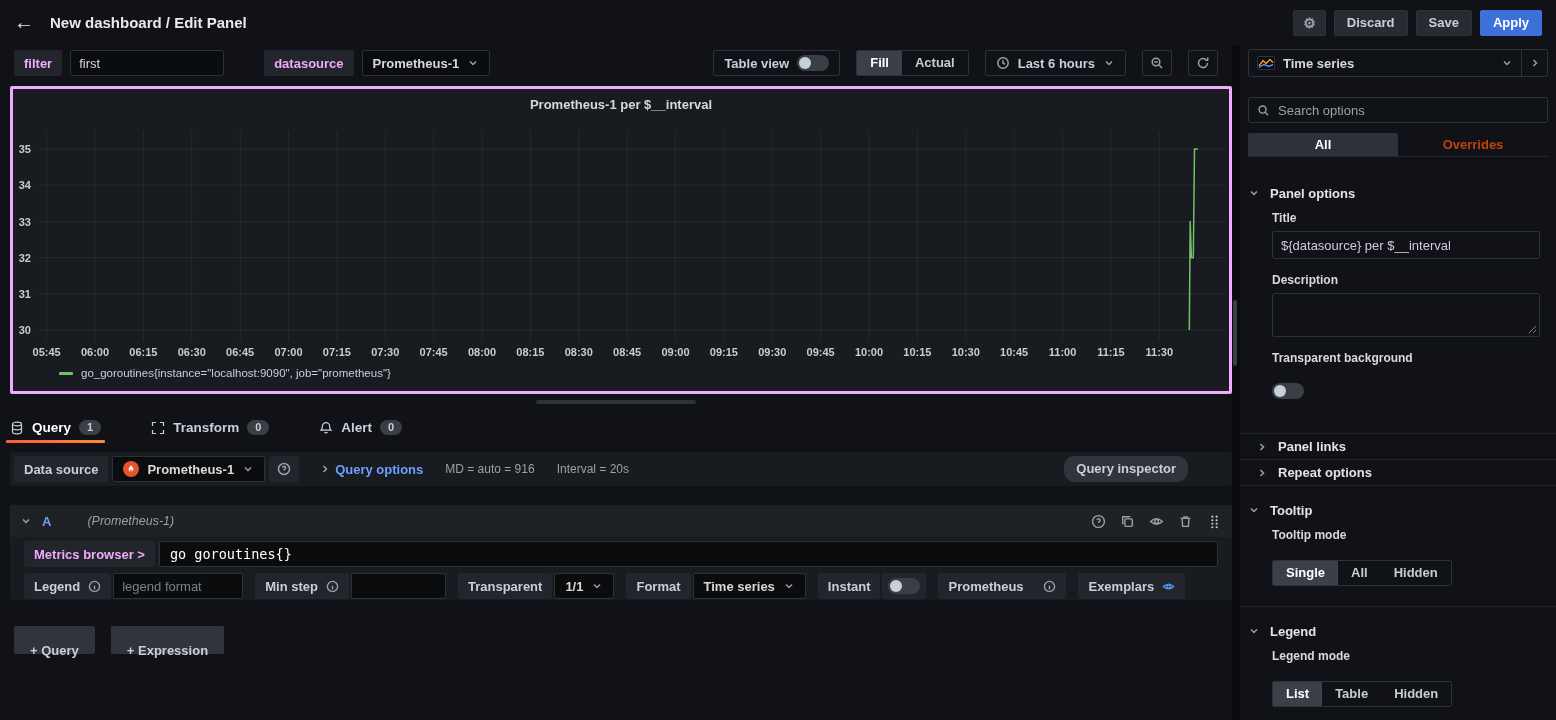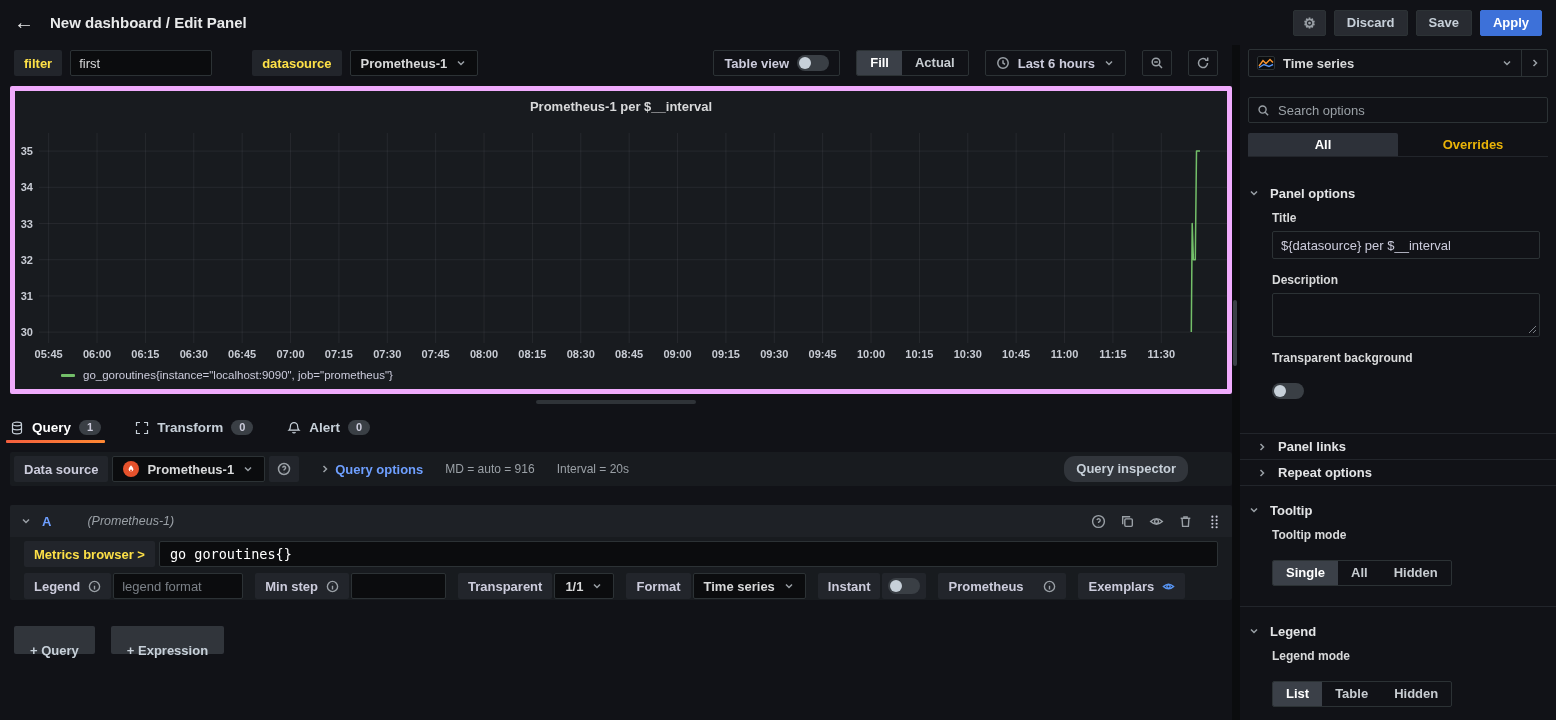--- a/index.html
+++ b/index.html
@@ -16,21 +16,21 @@
   .hbtn { height:26px; padding:0 12px; background:#282b31; border:1px solid #2c3235;
     border-radius:2px; color:#c7d0d9; font-size:13px; font-weight:600; line-height:24px; cursor:pointer; }
   .hbtn.icon { padding:0 9px; color:#9aa0a6; font-size:14px; }
   .hbtn.primary { background:#3d71d9; border-color:#3d71d9; color:#fff; }
 
   
   #toolbar { position:absolute; left:0; top:45px; width:1232px; height:36px;
     display:flex; align-items:center; padding:0 14px; gap:8px; }
   .chip { height:26px; display:inline-flex; align-items:center; padding:0 10px;
     background:#22252b; border-radius:2px; font-size:13px; font-weight:600; color:#ccccdc; }
-  .chip.link { color:#fde047; }
+  .chip.link { color:#f0abfc; }
   .inp { height:26px; background:#0b0c0e; border:1px solid #2c3235; border-radius:2px;
     color:#d8d9da; font-size:13px; padding:0 8px; font-family:"Liberation Sans",sans-serif; }
   .inp::placeholder { color:#7b8087; }
   .dd { height:26px; background:#0b0c0e; border:1px solid #2c3235; border-radius:2px;
     display:inline-flex; align-items:center; gap:8px; padding:0 10px; font-size:13px;
     font-weight:600; color:#d8d9da; cursor:pointer; }
   .ic { width:12px; height:12px; stroke:#9aa0a6; fill:none; stroke-width:1.5; flex:none; }
   #toolbar-right { margin-left:auto; display:flex; align-items:center; gap:16px; }
   .bordered-group { height:26px; border:1px solid #2c3235; border-radius:2px;
     display:inline-flex; align-items:center; padding:0 10px; gap:8px; font-size:13px;
@@ -39,31 +39,31 @@
   .toggle .knob { position:absolute; left:2px; top:2px; width:12px; height:12px; border-radius:50%; background:#c7d0d9; }
   .seg { display:inline-flex; border:1px solid #2c3235; border-radius:2px; background:#111217; overflow:hidden; }
   .seg .opt { padding:0 13px; height:24px; line-height:24px; font-size:13px; font-weight:600;
     color:#c7ccd1; cursor:pointer; white-space:nowrap; }
   .seg .opt.active { background:#3b4048; color:#fff; }
   .sq-btn { width:30px; height:26px; border:1px solid #2c3235; border-radius:2px;
     display:inline-flex; align-items:center; justify-content:center; cursor:pointer; background:#111217; }
 
   
   #chart-panel { position:absolute; left:10px; top:86px; width:1222px; height:308px;
-    background:#181b1f; border:5px solid #f0abfc; border-radius:2px; }
+    background:#181b1f; border:3px solid #f0abfc; border-radius:2px; }
   #chart-title { text-align:center; font-size:13px; font-weight:600; color:#d8d9da; padding-top:8px; height:36px; }
   #chart-svg { display:block; }
   #chart-legend { display:flex; align-items:center; gap:8px; padding-left:46px; margin-top:2px; }
   .legend-dash { width:14px; height:3px; border-radius:1px; background:#73bf69; }
   #chart-legend span { font-size:11.5px; color:#ccccdc; }
   #resize-pill { position:absolute; left:536px; top:400px; width:160px; height:4px;
     border-radius:2px; background:#2f3338; cursor:row-resize; }
 
   
-  #query-tabs { position:absolute; left:10px; top:413px; display:flex; align-items:flex-end; gap:34px; height:30px; }
+  #query-tabs { position:absolute; left:10px; top:413px; display:flex; align-items:flex-end; gap:50px; height:30px; }
   .qtab { display:flex; align-items:center; gap:8px; padding-bottom:8px; cursor:pointer; position:relative; }
   .qtab .lbl { font-size:13.5px; font-weight:600; color:#c7d0d9; }
   .qtab.active .lbl { color:#fff; }
   .count-pill { background:#3a3f45; color:#ccccdc; font-size:11px; font-weight:600;
     border-radius:9px; padding:2px 8px; line-height:1; }
   .qtab.active::after { content:""; position:absolute; left:-4px; right:-4px; bottom:0; height:3px;
     background:linear-gradient(90deg,#f55f3e,#ff8833); border-radius:1px; }
   .tic { width:14px; height:14px; stroke:#c7d0d9; fill:none; stroke-width:1.2; }
 
   #ds-row { position:absolute; left:10px; top:452px; width:1222px; height:34px;
@@ -107,21 +107,21 @@
   #viz-picker .name { font-size:13px; font-weight:600; color:#d8d9da; }
   #viz-picker .chev { margin-left:auto; }
   #viz-collapse { width:26px; height:100%; border-left:1px solid #2c3235;
     display:flex; align-items:center; justify-content:center; cursor:pointer; }
   #search-box { margin:20px 8px 0 8px; height:26px; border:1px solid #2c3235; border-radius:2px;
     display:flex; align-items:center; gap:8px; padding:0 8px; background:#111217; }
   #search-box input { flex:1; background:transparent; border:none; outline:none; color:#d8d9da; font-size:13px; font-family:"Liberation Sans",sans-serif; }
   #search-box input::placeholder { color:#9aa0a6; }
   #opt-tabs { margin:10px 8px 0 8px; display:flex; border-bottom:1px solid #22252b; }
   #opt-tabs .otab { flex:1; text-align:center; height:23px; line-height:23px; font-size:13px;
-    font-weight:600; color:#eab308; cursor:pointer; }
+    font-weight:600; color:#c2410c; cursor:pointer; }
   #opt-tabs .otab.active { background:#2d3139; color:#fff; border-radius:2px 2px 0 0; }
   .sect-head { display:flex; align-items:center; gap:10px; padding:0 8px; height:16px;
     font-size:13px; font-weight:bold; color:#e3e4e6; cursor:pointer; }
   .sect-body { padding:0 16px 0 32px; }
   .opt-label { font-size:12px; font-weight:600; color:#d8d9da; margin-bottom:6px; }
   .full-inp { width:100%; height:28px; background:transparent; border:1px solid #2c3235; border-radius:2px;
     color:#ccccdc; font-size:13px; padding:0 8px; font-family:"Liberation Sans",sans-serif; }
   .textarea { width:100%; height:44px; background:transparent; border:1px solid #2c3235; border-radius:2px;
     position:relative; resize:none; }
   .resize-corner { position:absolute; right:2px; bottom:2px; width:9px; height:9px; }
@@ -234,21 +234,21 @@
     <div id="header-actions">
       <div class="hbtn icon"><span>⚙</span></div>
       <div class="hbtn">Discard</div>
       <div class="hbtn">Save</div>
       <div class="hbtn primary">Apply</div>
     </div>
   </div>
 
   <div id="toolbar">
     <span class="chip link">filter</span>
-    <input class="inp" style="width: 142px;" value="first">
+    <input class="inp" style="width: 154px;" value="first">
     <span style="width:24px"></span>
     <span class="chip link">datasource</span>
     <div class="dd">
       <span>Prometheus-1</span>
       <svg class="ic">
           <use href="#i-chevdown"></use>
         </svg>
     </div>
 
     <div id="toolbar-right">

